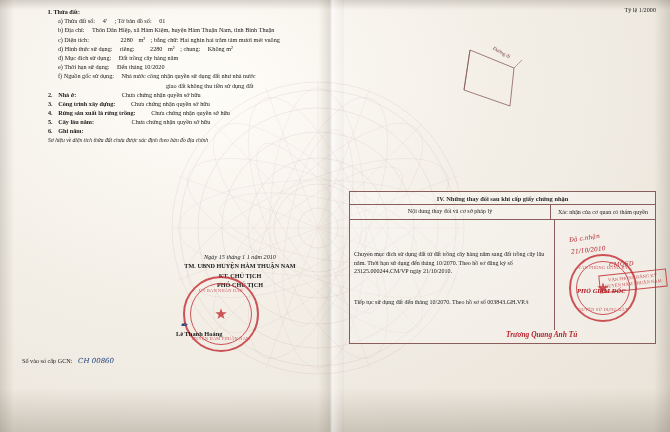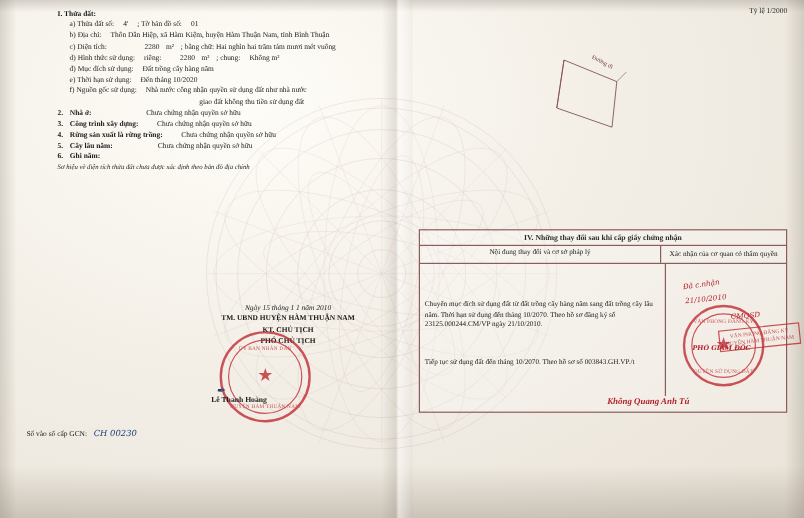--- a/index.html
+++ b/index.html
@@ -281,20 +281,20 @@
   <div class="stampCircle" style="left:183px;top:276px;width:72px;height:72px;">
     <div class="inner"></div>
     <div class="arc" style="top:10px;">ỦY BAN NHÂN DÂN</div>
     <div class="star">★</div>
     <div class="arc" style="bottom:9px;">HUYỆN HÀM THUẬN NAM</div>
   </div>
 
   <div id="signature">✒</div>
   <div id="signer">Lê Thanh Hoàng</div>
 
-  <div id="signer2">Không Quang Anh Tú</div>
+  <div id="signer2">Trương Quang Anh Tú</div>
 
   <div id="bottomleft">
     <span>Số vào sổ cấp GCN:</span>
-    <span class="hand" style="padding-left:4px">CH 00230</span>
+    <span class="hand" style="padding-left:4px">CH 00860</span>
   </div>
 
 </div>
 
 </body></html>

